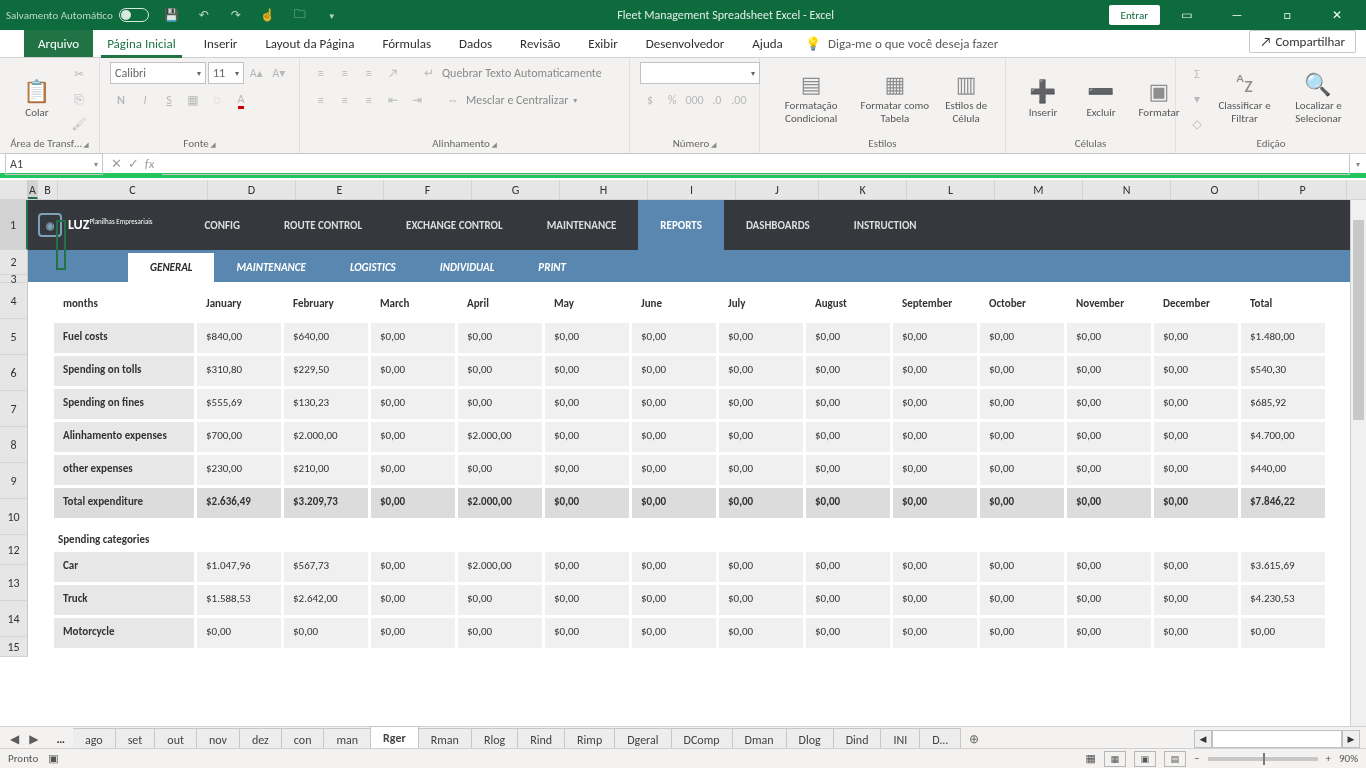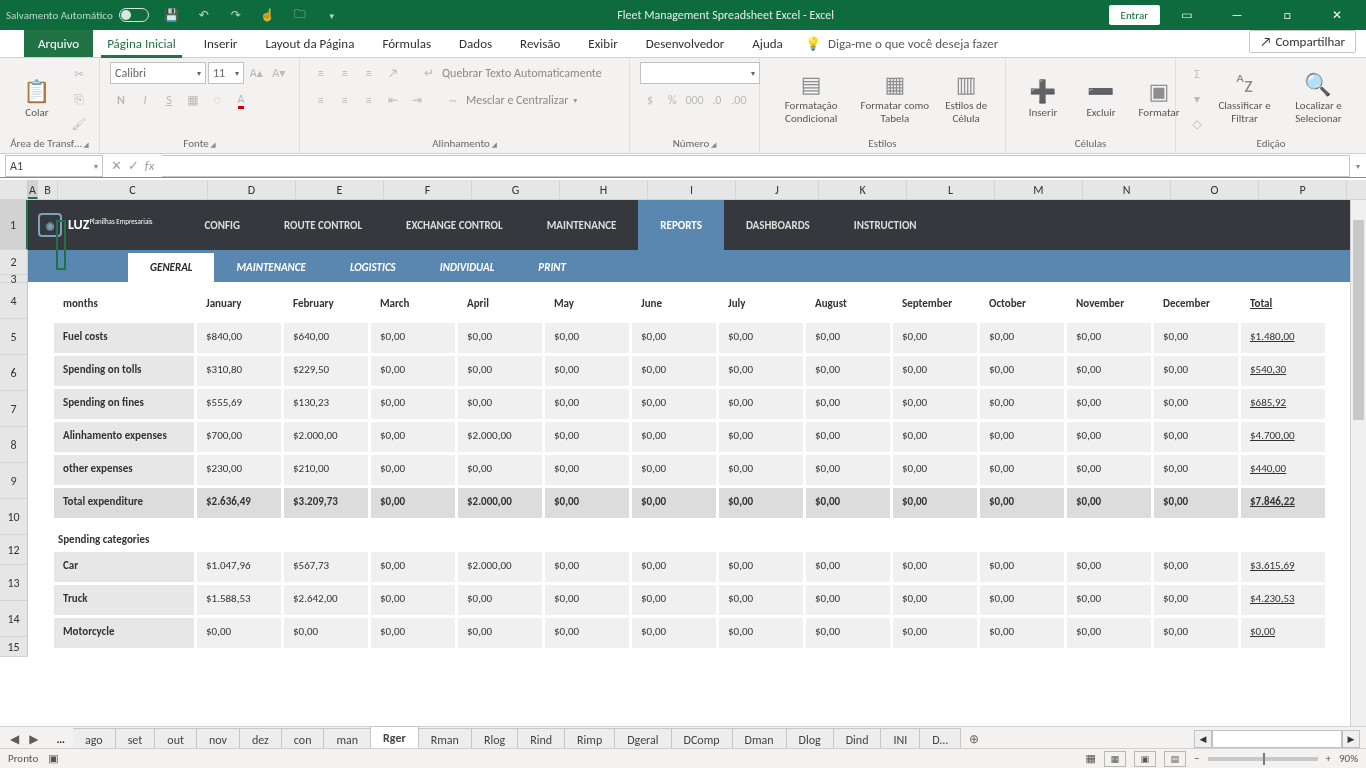--- a/index.html
+++ b/index.html
@@ -32,21 +32,21 @@
 .group-body{flex:1;display:flex;align-items:center;gap:4px;}
 .r-btn{width:22px;height:22px;display:flex;align-items:center;justify-content:center;color:#8e8e8e;border:1px solid transparent;}
 .r-btn.d{color:#b8b8b8;}
 .big-btn{display:flex;flex-direction:column;align-items:center;justify-content:center;gap:2px;color:#8e8e8e;min-width:54px;padding:2px 4px;}
 .big-btn .lab{font-size:11px;color:#575757;text-align:center;line-height:1.15;}
 .icon32{font-size:22px;}
 .font-row{display:flex;align-items:center;gap:2px;}
 .font-sel{border:1px solid #c1c1c1;height:22px;padding:0 4px;background:#fff;display:flex;align-items:center;gap:2px;min-width:96px;font-size:12px;color:#666;}
 .font-sel.size{min-width:36px;}
 
-.fbar{height:24px;border-bottom:1px solid #22c55e;display:flex;align-items:center;background:#fff;}
+.fbar{height:24px;border-bottom:5px solid #22c55e;display:flex;align-items:center;background:#fff;}
 .namebox{width:98px;height:22px;border:1px solid #c7c7c7;margin:0 0 0 5px;display:flex;align-items:center;padding:0 4px;font-size:12px;color:#444;justify-content:space-between;}
 .fbar-btns{display:flex;align-items:center;gap:6px;margin:0 8px;color:#9e9e9e;font-size:13px;}
 .fbar-input{flex:1;height:22px;border:1px solid #c7c7c7;border-left:none;}
 
 .sheet{position:absolute;top:180px;left:0;right:0;bottom:42px;background:#fff;}
 .colhead{display:flex;height:20px;border-bottom:1px solid #d4d4d4;font-size:12px;color:#333;background:#e6e6e6;}
 .colhead .rowhdr{width:28px;border-right:1px solid #c8c8c8;background:#e6e6e6;}
 .colhead .c{border-right:1px solid #d4d4d4;text-align:center;line-height:20px;}
 .colhead .c.sel{background:#d2d2d2;border-bottom:2px solid #217346;}
 .rows{display:flex;}
@@ -62,21 +62,21 @@
 .appnav .tab.active{background:#5987b0;color:#fff;}
 .subnav{height:32px;background:#5987b0;display:flex;align-items:flex-end;padding-left:100px;font-size:11px;font-weight:700;color:#fff;font-style:italic;}
 .subnav .st{padding:8px 22px;}
 .subnav .st.active{background:#fff;color:#2c2c2c;}
 
 .rtable{padding:8px 20px 0 26px;}
 .rrow{display:flex;gap:3px;margin-bottom:3px;min-height:30px;}
 .cell{background:#f0f0f0;padding:7px 9px;font-size:11px;color:#333;}
 .cell.first{width:140px;font-weight:700;background:#e7e7e7;}
 .cell.v{width:84px;}
-.cell.total{width:84px;text-decoration:underline;}
+.cell.total{width:84px;}
 .rrow.head .cell{background:transparent;font-weight:700;}
 .rrow.head .cell.first{background:transparent;}
 .rrow.sum .cell{background:#dcdcdc;font-weight:700;}
 .sect{font-weight:700;padding:12px 0 6px 4px;font-size:11px;}
 
 .sheettabs{position:absolute;bottom:18px;left:0;right:0;height:24px;background:#f3f2f1;border-top:1px solid #d0d0d0;display:flex;align-items:center;font-size:12px;}
 .sheettabs .nav{display:flex;gap:10px;padding:0 10px;color:#5c5c5c;}
 .sheettabs .tabrow{display:flex;align-items:flex-end;overflow:hidden;}
 .sheettabs .stab{padding:4px 12px;border:1px solid #c7c7c7;border-bottom:none;background:#ededed;margin-left:-1px;color:#444;white-space:nowrap;}
 .sheettabs .stab.active{background:#fff;border-bottom:2px solid #217346;font-weight:600;}

